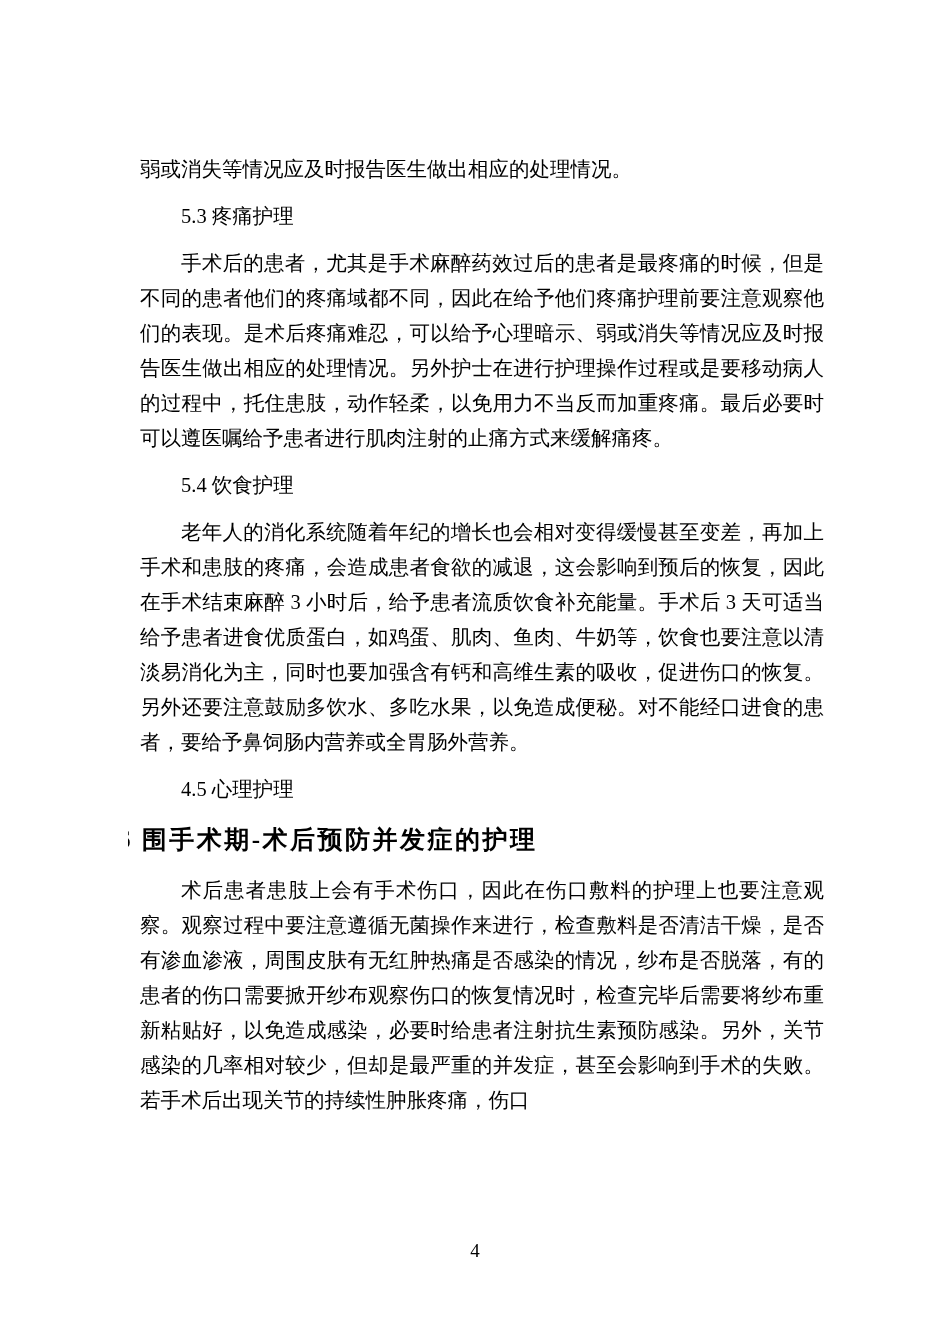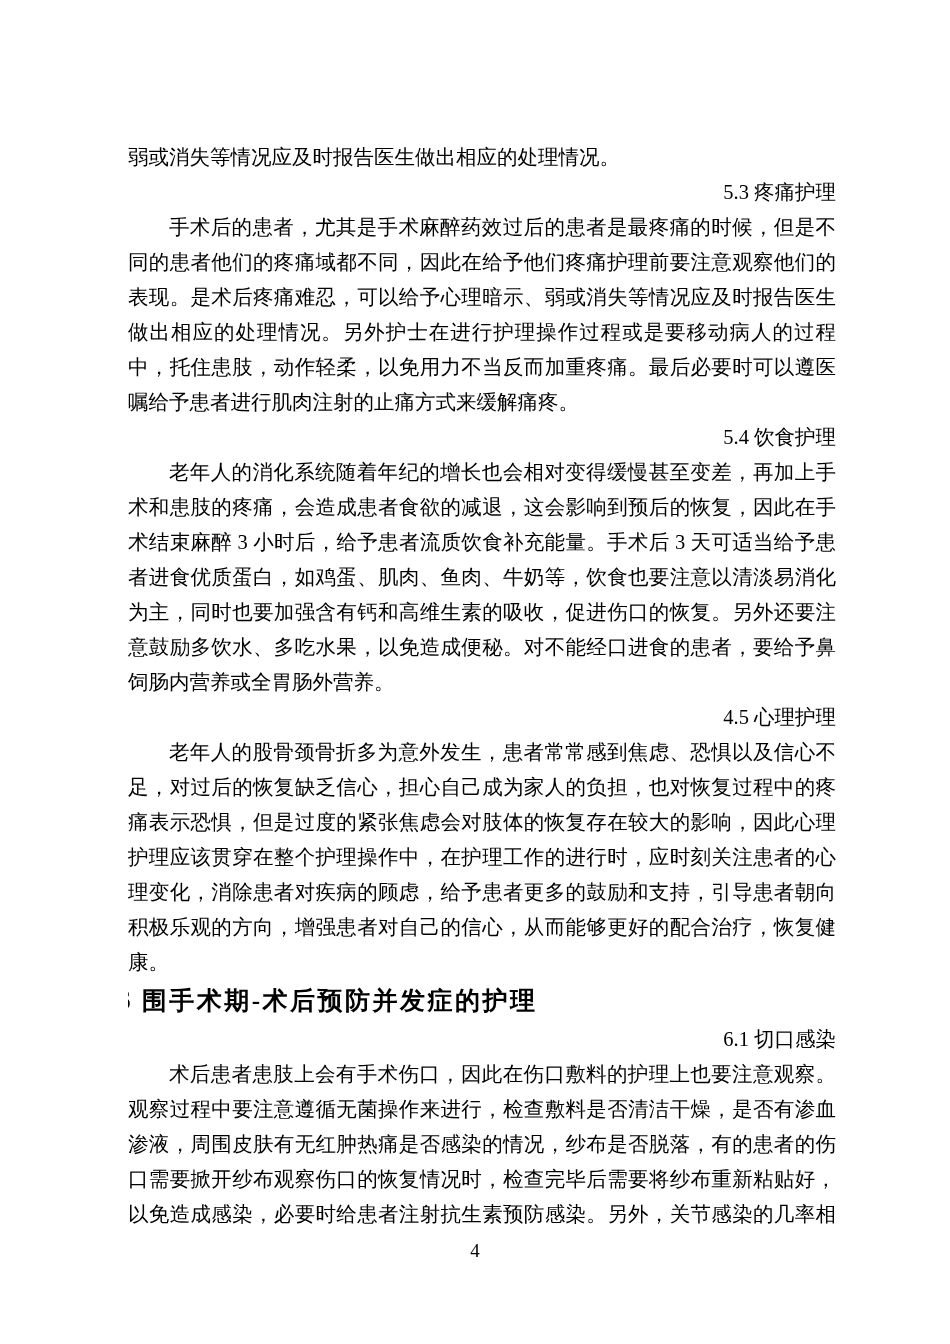--- a/index.html
+++ b/index.html
@@ -24,33 +24,33 @@
   }
   .content {
     position: absolute;
     top: 140px;
     left: 128px;
     width: 708px;
     height: 1095px;
     overflow: hidden;
   }
   .content p {
-    margin: 0;
+    margin: 12px;
     font-size: 20.5px;
     line-height: 35px;
     text-align: justify;
     text-justify: inter-ideograph;
     text-indent: 2em;
     word-break: break-all;
   }
   .content p.continuation {
     text-indent: 0;
   }
   .content p.sub-heading {
-    text-align: right;
+    text-align: left;
   }
   .content h1.chapter-heading {
     margin: 0 0 0 -10px;
     font-size: 25px;
     line-height: 42px;
     font-weight: bold;
     letter-spacing: 2.5px;
     text-indent: 0;
     white-space: nowrap;
   }
@@ -75,24 +75,22 @@
     <p class="sub-heading">5.3 疼痛护理</p>
 
     <p>手术后的患者，尤其是手术麻醉药效过后的患者是最疼痛的时候，但是不同的患者他们的疼痛域都不同，因此在给予他们疼痛护理前要注意观察他们的表现。是术后疼痛难忍，可以给予心理暗示、弱或消失等情况应及时报告医生做出相应的处理情况。另外护士在进行护理操作过程或是要移动病人的过程中，托住患肢，动作轻柔，以免用力不当反而加重疼痛。最后必要时可以遵医嘱给予患者进行肌肉注射的止痛方式来缓解痛疼。</p>
 
     <p class="sub-heading">5.4 饮食护理</p>
 
     <p>老年人的消化系统随着年纪的增长也会相对变得缓慢甚至变差，再加上手术和患肢的疼痛，会造成患者食欲的减退，这会影响到预后的恢复，因此在手术结束麻醉 3 小时后，给予患者流质饮食补充能量。手术后 3 天可适当给予患者进食优质蛋白，如鸡蛋、肌肉、鱼肉、牛奶等，饮食也要注意以清淡易消化为主，同时也要加强含有钙和高维生素的吸收，促进伤口的恢复。另外还要注意鼓励多饮水、多吃水果，以免造成便秘。对不能经口进食的患者，要给予鼻饲肠内营养或全胃肠外营养。</p>
 
     <p class="sub-heading">4.5 心理护理</p>
 
-    <p>老年人的股骨颈骨折多为意外发生，患者常常感到焦虑、恐惧以及信心不足，对过后的恢复缺乏信心，担心自己成为家人的负担，也对恢复过程中的疼痛表示恐惧，但是过度的紧张焦虑会对肢体的恢复存在较大的影响，因此心理护理应该贯穿在整个护理操作中，在护理工作的进行时，应时刻关注患者的心理变化，消除患者对疾病的顾虑，给予患者更多的鼓励和支持，引导患者朝向积极乐观的方向，增强患者对自己的信心，从而能够更好的配合治疗，恢复健康。</p>
 
     <h1 class="chapter-heading">6 围手术期-术后预防并发症的护理</h1>
 
-    <p class="sub-heading">6.1 切口感染</p>
 
     <p>术后患者患肢上会有手术伤口，因此在伤口敷料的护理上也要注意观察。观察过程中要注意遵循无菌操作来进行，检查敷料是否清洁干燥，是否有渗血渗液，周围皮肤有无红肿热痛是否感染的情况，纱布是否脱落，有的患者的伤口需要掀开纱布观察伤口的恢复情况时，检查完毕后需要将纱布重新粘贴好，以免造成感染，必要时给患者注射抗生素预防感染。另外，关节感染的几率相对较少，但却是最严重的并发症，甚至会影响到手术的失败。若手术后出现关节的持续性肿胀疼痛，伤口</p>
 
   </div>
 
   <div class="page-number">4</div>
 </div>
 
 </body></html>

